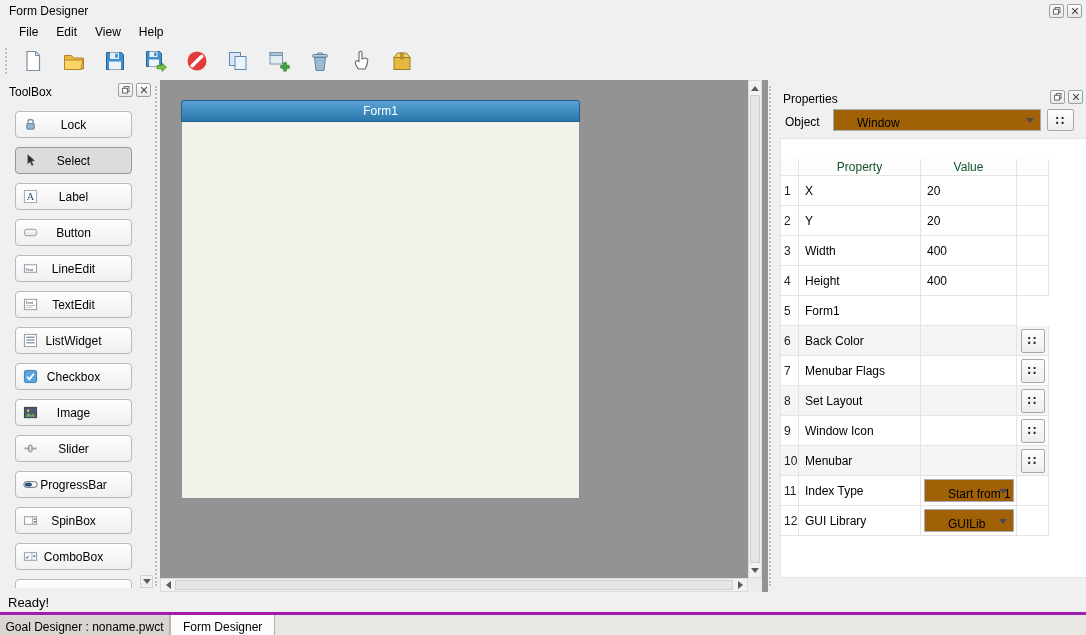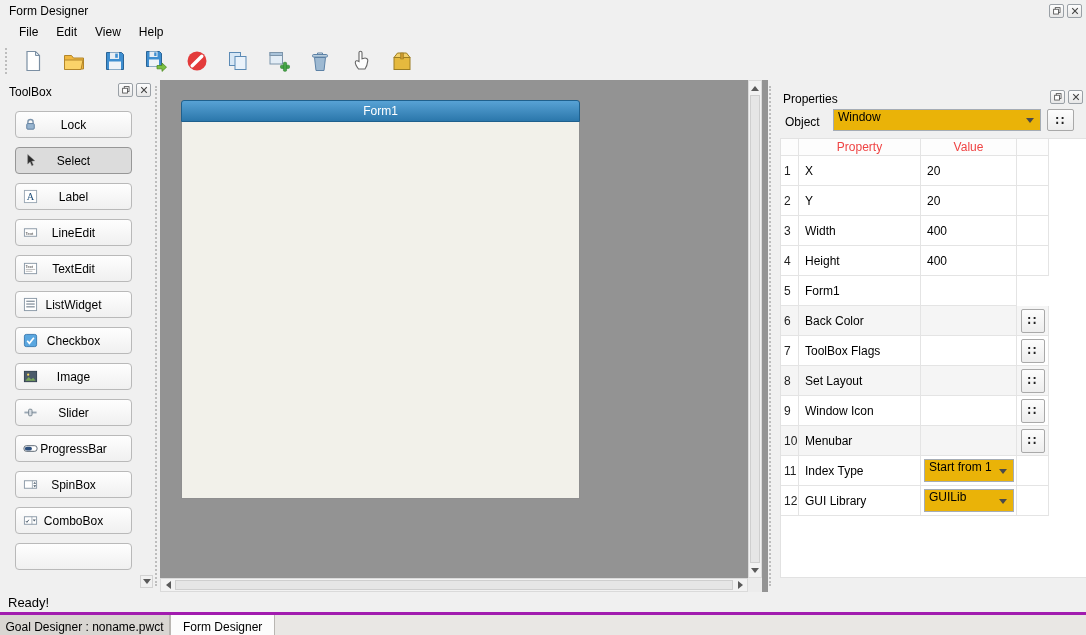--- a/index.html
+++ b/index.html
@@ -74,37 +74,37 @@
   .tri-up    { width:0; height:0; border-left:4px solid transparent; border-right:4px solid transparent; border-bottom:5px solid #5a5a5a; }
   .tri-down  { width:0; height:0; border-left:4px solid transparent; border-right:4px solid transparent; border-top:5px solid #5a5a5a; }
   .tri-left  { width:0; height:0; border-top:4px solid transparent; border-bottom:4px solid transparent; border-right:5px solid #5a5a5a; }
   .tri-right { width:0; height:0; border-top:4px solid transparent; border-bottom:4px solid transparent; border-left:5px solid #5a5a5a; }
 
   
   #props { left:775px; top:82px; width:311px; height:508px; }
   #props-header { left:0; top:0; width:100%; height:20px; padding:3px 0 0 8px;margin-top:7px; }
   #props .winbtns { right:3px; top:1px; }
   #object-label { left:10px; top:33px; }
-  .combo { background:#eab308; border:1px solid #a5acb5; display:flex; align-items:flex-start;
-           padding-left:4px; position:relative; }
+  .combo { background:#a16207; border:1px solid #a5acb5; display:flex; align-items:flex-end;
+           padding-left:23px; position:relative; }
   .combo .carrow { position:absolute; right:6px; top:50%; margin-top:-2px; width:0; height:0;
       border-left:4px solid transparent; border-right:4px solid transparent;
       border-top:5px solid #4a4a4a; }
   #object-combo { position:absolute; left:58px; top:27px; width:208px; height:22px; }
   .dots-btn { background:linear-gradient(#fdfdfd,#ededed); border:1px solid #a9a9a9; border-radius:2px;
       display:flex; align-items:center; justify-content:center; font-size:13px; color:#222;
       letter-spacing:1px; font-weight:bold; }
   #object-dots { position:absolute; left:272px; top:27px; width:27px; height:22px; }
 
   #table-wrap { left:5px; top:56px; width:306px; height:440px; background:#fff;
                 border:1px solid #e2e2e2; border-right:none; }
   #ptable-header, .prow { display:grid; grid-template-columns:18px 122px 96px 32px; }
   .cell { border-right:1px solid #e4e4e4; border-bottom:1px solid #e4e4e4;
           display:flex; align-items:center; overflow:hidden; white-space:nowrap; background:#fff; }
-  #ptable-header .cell { height:17px; justify-content:center; color:#ef4444; background:#fdfdfd; }
+  #ptable-header .cell { height:17px; justify-content:center; color:#14532d; background:#fdfdfd;margin-top:20px; }
   .prow .cell { height:30px; }
   .ncell { padding-left:3px; color:#222; }
   .pcell, .vcell { padding-left:6px; }
   .bcell { justify-content:center; }
   .prow.shaded .cell { background:#f5f5f5; }
   .prow .dots-btn { width:24px; height:24px; }
   .cell-combo { width:90px; height:23px; margin-left:1px; }
 
   
   #statusbar { left:0; top:592px; width:1086px; height:20px; padding:3px 0 0 8px; font-size:13px; }
@@ -286,20 +286,29 @@
           <svg viewBox="0 0 16 16">
             <rect x="1.5" y="1.5" width="13" height="13" fill="#fff" stroke="#9aa7b4"></rect>
             <text x="8" y="12" font-size="11" font-family="serif" text-anchor="middle" fill="#1f4e79">A</text>
           </svg>
         </span>
         <span class="tbx-label">Label</span>
       </div>
       <div class="tbx-btn">
         <span class="icon-slot tbx-icon">
           <svg viewBox="0 0 16 16">
+            <rect x="1.5" y="4.5" width="13" height="7" rx="2.5" fill="#e9e9e9" stroke="#8a98a6"></rect>
+            <rect x="2.5" y="5.5" width="11" height="2.5" rx="1.5" fill="#f8f8f8"></rect>
+          </svg>
+        </span>
+        <span class="tbx-label">Button</span>
+      </div>
+      <div class="tbx-btn">
+        <span class="icon-slot tbx-icon">
+          <svg viewBox="0 0 16 16">
             <rect x="1.5" y="4" width="13" height="8" fill="#fff" stroke="#8a98a6"></rect>
             <text x="2.6" y="10.6" font-size="4.6" fill="#333">Text</text>
           </svg>
         </span>
         <span class="tbx-label">LineEdit</span>
       </div>
       <div class="tbx-btn">
         <span class="icon-slot tbx-icon">
           <svg viewBox="0 0 16 16">
             <rect x="1.5" y="2.5" width="13" height="11" fill="#fff" stroke="#8a98a6"></rect>
@@ -490,21 +499,21 @@
         <div class="prow shaded">
           <div class="cell ncell">6</div>
           <div class="cell pcell">Back Color</div>
           <div class="cell vcell"></div>
           <div class="cell bcell">
             <div class="dots-btn">∷</div>
           </div>
         </div>
         <div class="prow">
           <div class="cell ncell">7</div>
-          <div class="cell pcell">ToolBox Flags</div>
+          <div class="cell pcell">Menubar Flags</div>
           <div class="cell vcell"></div>
           <div class="cell bcell">
             <div class="dots-btn">∷</div>
           </div>
         </div>
         <div class="prow shaded">
           <div class="cell ncell">8</div>
           <div class="cell pcell">Set Layout</div>
           <div class="cell vcell"></div>
           <div class="cell bcell">

